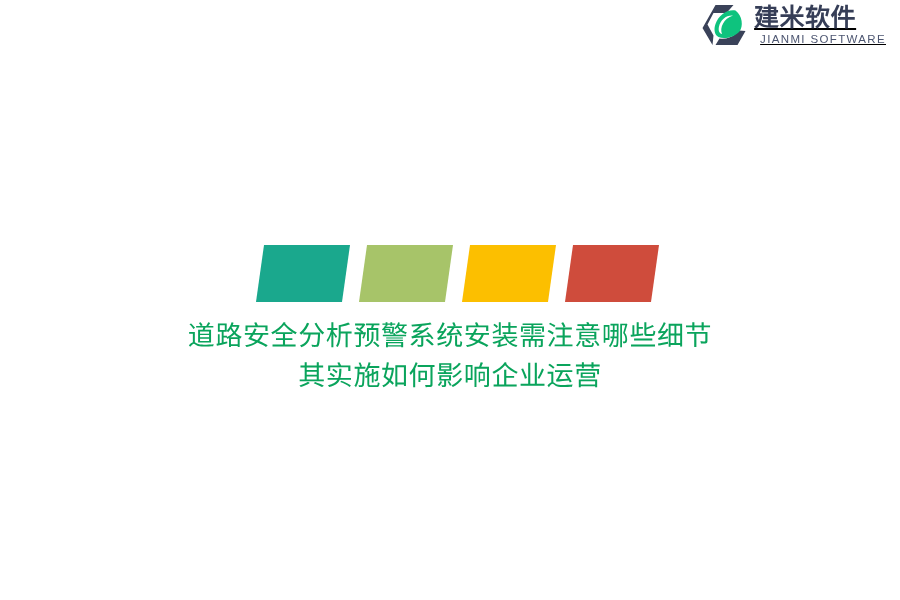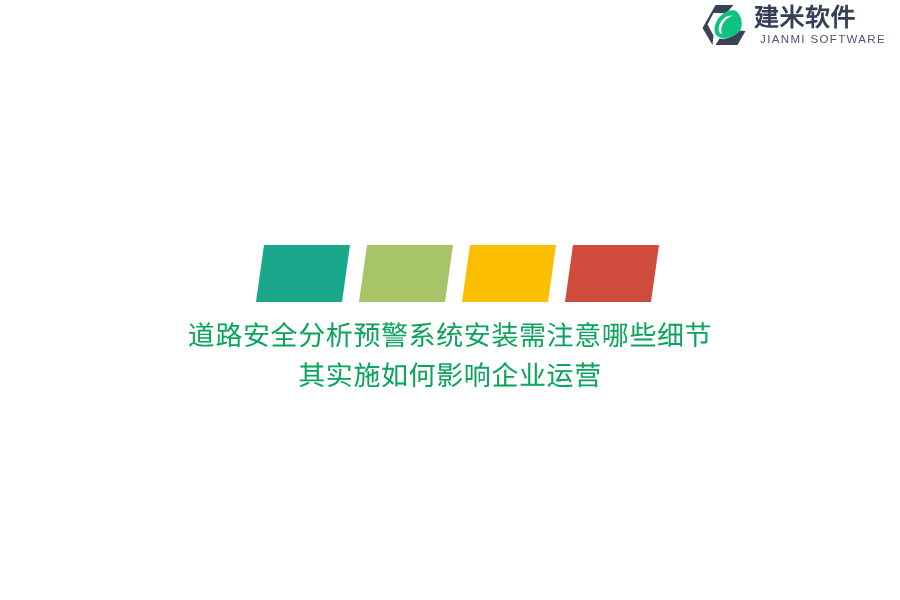--- a/index.html
+++ b/index.html
@@ -30,20 +30,21 @@
     width: 46px;
     height: 42px;
     margin-right: 7px;
     flex: 0 0 auto;
     display: block;
   }
   .brand-text {
     display: flex;
     flex-direction: column;
     line-height: 1;
+    text-decoration: underline;
   }
   .brand-name {
     font-family: "DejaVu Sans", "Liberation Sans", sans-serif;
     font-size: 25px;
     font-weight: 700;
     color: #363e57;
     letter-spacing: 0.5px;
     white-space: nowrap;
   }
   .brand-sub {

